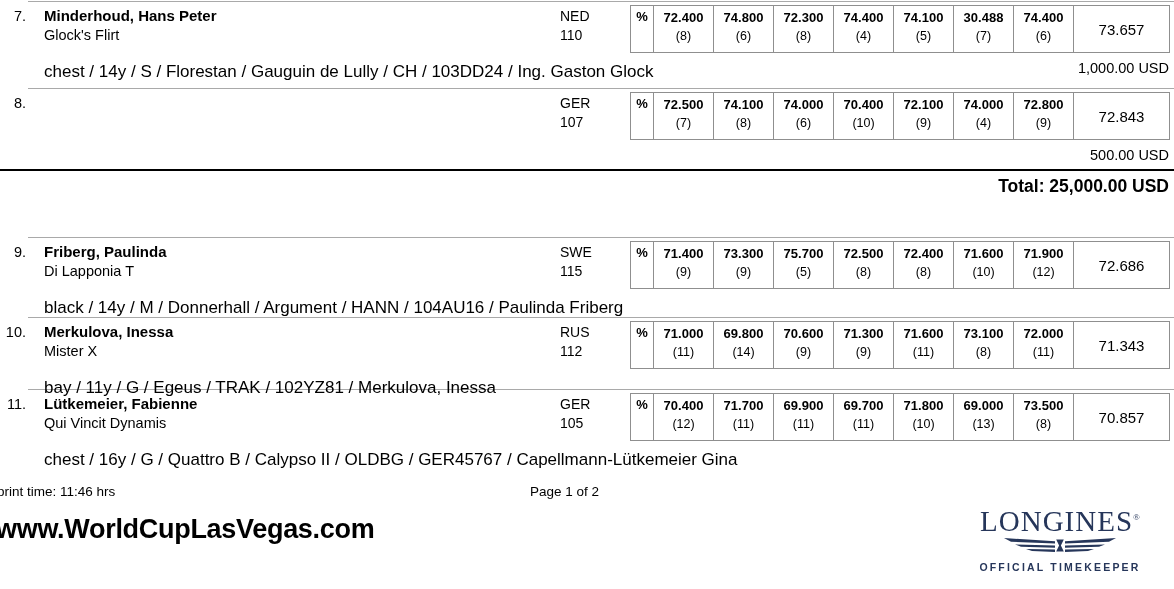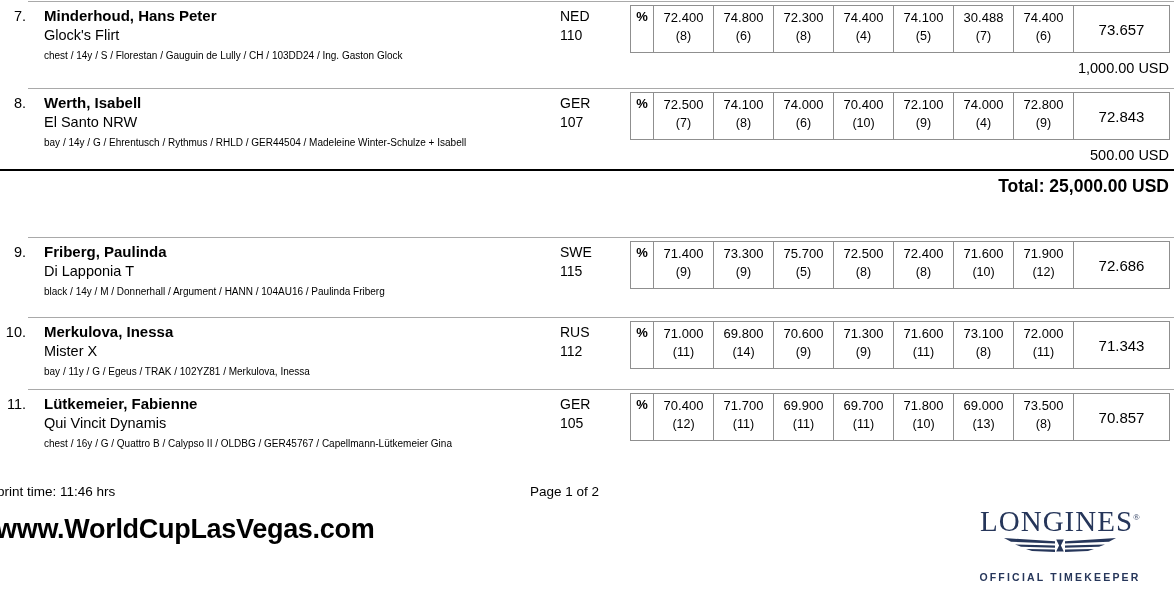--- a/index.html
+++ b/index.html
@@ -4,41 +4,41 @@
 <style>
   html,body{margin:0;padding:0;background:#fff}
   .page{position:relative;width:1174px;height:589px;background:#fff;overflow:hidden;
         font-family:"Liberation Sans",sans-serif;color:#000}
   .sep{position:absolute;left:28px;right:0;height:1px;background:#a9a9a9}
   .entry{position:absolute;left:0;width:1174px;height:86px}
   .rank{position:absolute;left:0;top:4px;width:26px;text-align:right;font-size:14.5px}
   .info{position:absolute;left:44px;top:2px;right:615px}
   .rider{font-weight:bold;font-size:15px;line-height:19px}
   .horse{font-size:14.5px;line-height:19px;margin-top:1px}
-  .details{font-size:10px;line-height:14px;margin-top:4px;white-space:nowrap}
+  .details{font-size:17px;line-height:14px;margin-top:20px;white-space:nowrap}
   .nation{position:absolute;left:560px;top:3px;width:62px;text-align:left;font-size:14px;line-height:19px}
   .scores{position:absolute;left:630px;top:1px;width:540px;height:48px;display:flex;
           border:1px solid #8f8f8f;box-sizing:border-box;background:#fff}
   .cell{border-left:1px solid #8f8f8f;width:60px;box-sizing:border-box;text-align:center;padding-top:3px}
   .cell:first-child{border-left:none}
   .pct{width:22px;font-weight:bold;font-size:13px}
-  .v{display:block;font-weight:normal;font-size:13px;line-height:18px}
+  .v{display:block;font-weight:bold;font-size:13px;line-height:18px}
   .p{display:block;font-size:12.5px;line-height:18px}
   .final{flex:1;font-weight:normal;font-size:15px;display:flex;align-items:center;justify-content:center;padding-top:0}
   .prize{position:absolute;right:5px;top:56px;font-size:14.5px}
   .thick{position:absolute;left:0;right:0;top:169px;height:2px;background:#000}
   .total{position:absolute;right:5px;top:176px;font-size:17.5px;font-weight:bold}
   .print-time{position:absolute;left:-3px;top:484px;font-size:13.5px}
   .page-num{position:absolute;left:530px;top:484px;font-size:13.5px}
   .website{position:absolute;left:-4px;top:514px;font-size:27px;font-weight:bold;letter-spacing:-0.3px}
   .logo{position:absolute;left:962px;top:502px;width:196px;text-align:center;color:#26365a}
   .logo-name{font-family:"Liberation Serif",serif;font-weight:normal;font-size:29px;letter-spacing:1px;line-height:30px;white-space:nowrap}
   .logo-reg{font-size:9px;vertical-align:super;letter-spacing:0}
   .logo-wings{margin-top:0;line-height:0}
-  .logo-tag{font-size:10.5px;font-weight:bold;letter-spacing:2.2px;margin-top:15px;white-space:nowrap}
+  .logo-tag{font-size:10.5px;font-weight:bold;letter-spacing:2.2px;margin-top:5px;white-space:nowrap}
 </style>
 </head>
 <body>
 
 <div class="page">
 
   <div class="sep" style="top:1px"></div>
   <div class="sep" style="top:88px"></div>
   <div class="sep" style="top:237px"></div>
   <div class="sep" style="top:317px"></div>
@@ -85,25 +85,20 @@
           <span class="v">74.400</span>
           <span class="p">(6)</span>
         </div>
       <div class="cell final">73.657</div>
     </div>
     <div class="prize">1,000.00 USD</div>
   </section>
 
   <section class="entry" style="top:91px">
     <div class="rank">8.</div>
-    <div class="info">
-      <div class="rider">Werth, Isabell</div>
-      <div class="horse">El Santo NRW</div>
-      <div class="details">bay / 14y / G / Ehrentusch / Rythmus / RHLD / GER44504 / Madeleine Winter-Schulze + Isabell</div>
-    </div>
     <div class="nation">
       <div>GER</div>
       <div>107</div>
     </div>
     <div class="scores">
       <div class="cell pct">%</div>
       <div class="cell">
           <span class="v">72.500</span>
           <span class="p">(7)</span>
         </div>

